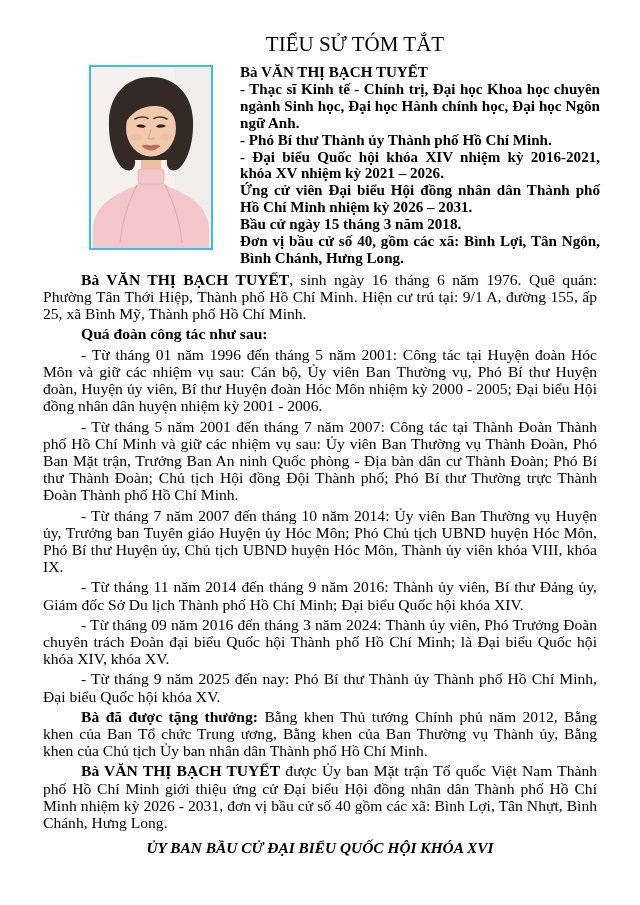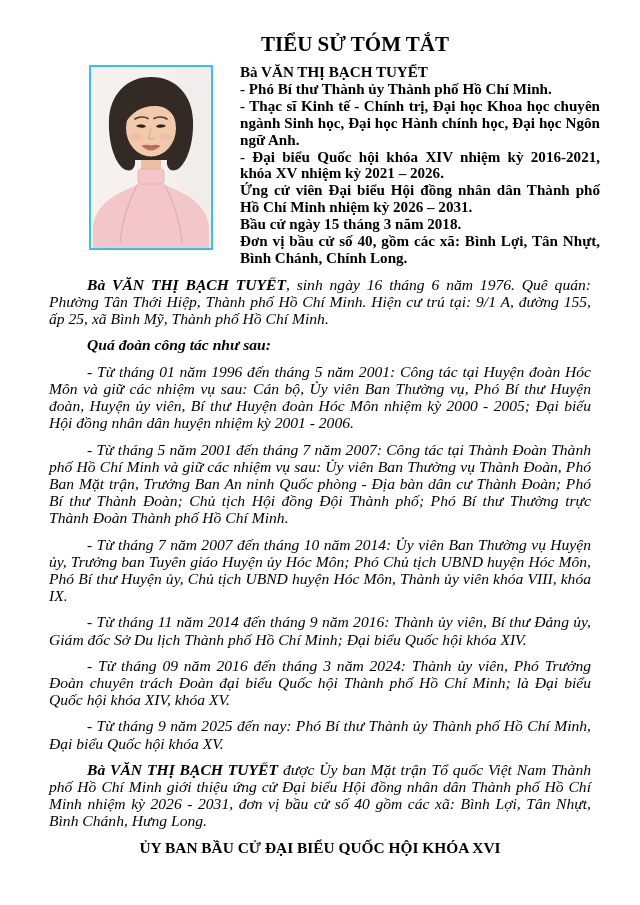--- a/index.html
+++ b/index.html
@@ -14,21 +14,21 @@
     width: 640px; height: 905px;
     padding: 31px 40px 0 40px;
     background: #ffffff;
   }
   .doc-title {
     margin: 0 0 7px 0;
     padding-left: 70px;           
     text-align: center;
     font-size: 21px;
     line-height: 26px;
-    font-weight: bold;
+    font-weight: normal;
     white-space: nowrap;
   }
   .top-section { display: flex; align-items: flex-start; }
   .photo-frame {
     flex: none;
     width: 120px; height: 181px;
     border: 2px solid #38c0e8;
     margin: 1px 27px 0 49px;
     background: #f4f1ee;
   }
@@ -40,29 +40,29 @@
     line-height: 16.9px;
     text-align: justify;
   }
   .info-col .info-item { margin: 0; }
   .body-section {
     margin-top: 4px;
     font-size: 15.6px;
     line-height: 17.2px;
     text-align: justify;
   }
-  .body-section p { margin: 9px; text-indent: 38px; font-style: italic; }
+  .body-section p { margin: 3px; text-indent: 38px; }
   .lead { font-weight: bold; }
   .footer {
     text-align: center;
     font-weight: bold;
     font-size: 15.4px;
     line-height: 17.6px;
   }
-  .footer div { margin: 8px; }
+  .footer div { margin: 8px; font-style: italic; }
 </style>
 </head>
 <body>
 
 <div class="page">
 
   <h1 class="doc-title">TIỂU SỬ TÓM TẮT</h1>
 
   <div class="top-section">
 
@@ -97,38 +97,39 @@
         <ellipse cx="45" cy="70" rx="6" ry="3.5" fill="#eaa9a0" opacity="0.35"></ellipse>
         <ellipse cx="75" cy="70" rx="6" ry="3.5" fill="#eaa9a0" opacity="0.35"></ellipse>
 
         <path d="M51,79 C54,77.4 58,77.7 60,78.5 C62,77.7 66,77.4 69,79 C66,82.6 62,83.6 60,83.6 C58,83.6 54,82.6 51,79 Z" fill="#c46f66"></path>
         <path d="M51,79 C56,80.1 64,80.1 69,79" stroke="#a85a52" stroke-width="0.7" fill="none"></path>
       </svg>
     </div>
 
     <div class="info-col">
       <div class="info-item">Bà VĂN THỊ BẠCH TUYẾT</div>
+      <div class="info-item">- Thạc sĩ Kinh tế - Chính trị, Đại học Khoa học chuyên ngành Sinh học, Đại học Hành chính học, Đại học Ngôn ngữ Anh.</div>
       <div class="info-item">- Phó Bí thư Thành ủy Thành phố Hồ Chí Minh.</div>
-      <div class="info-item">- Thạc sĩ Kinh tế - Chính trị, Đại học Khoa học chuyên ngành Sinh học, Đại học Hành chính học, Đại học Ngôn ngữ Anh.</div>
       <div class="info-item">- Đại biểu Quốc hội khóa XIV nhiệm kỳ 2016-2021, khóa XV nhiệm kỳ 2021 – 2026.</div>
       <div class="info-item">Ứng cử viên Đại biểu Hội đồng nhân dân Thành phố Hồ Chí Minh nhiệm kỳ 2026 – 2031.</div>
       <div class="info-item">Bầu cử ngày 15 tháng 3 năm 2018.</div>
-      <div class="info-item">Đơn vị bầu cử số 40, gồm các xã: Bình Lợi, Tân Nhựt, Bình Chánh, Chính Long.</div>
+      <div class="info-item">Đơn vị bầu cử số 40, gồm các xã: Bình Lợi, Tân Ngôn, Bình Chánh, Hưng Long.</div>
     </div>
   </div>
 
   <div class="body-section">
     <p><span class="lead">Bà VĂN THỊ BẠCH TUYẾT</span><span>, sinh ngày 16 tháng 6 năm 1976. Quê quán: Phường Tân Thới Hiệp, Thành phố Hồ Chí Minh. Hiện cư trú tại: 9/1 A, đường 155, ấp 25, xã Bình Mỹ, Thành phố Hồ Chí Minh.</span></p>
     <p><span class="lead">Quá đoàn công tác như sau:</span><span></span></p>
     <p><span class="lead"></span><span>- Từ tháng 01 năm 1996 đến tháng 5 năm 2001: Công tác tại Huyện đoàn Hóc Môn và giữ các nhiệm vụ sau: Cán bộ, Ủy viên Ban Thường vụ, Phó Bí thư Huyện đoàn, Huyện ủy viên, Bí thư Huyện đoàn Hóc Môn nhiệm kỳ 2000 - 2005; Đại biểu Hội đồng nhân dân huyện nhiệm kỳ 2001 - 2006.</span></p>
     <p><span class="lead"></span><span>- Từ tháng 5 năm 2001 đến tháng 7 năm 2007: Công tác tại Thành Đoàn Thành phố Hồ Chí Minh và giữ các nhiệm vụ sau: Ủy viên Ban Thường vụ Thành Đoàn, Phó Ban Mặt trận, Trưởng Ban An ninh Quốc phòng - Địa bàn dân cư Thành Đoàn; Phó Bí thư Thành Đoàn; Chủ tịch Hội đồng Đội Thành phố; Phó Bí thư Thường trực Thành Đoàn Thành phố Hồ Chí Minh.</span></p>
     <p><span class="lead"></span><span>- Từ tháng 7 năm 2007 đến tháng 10 năm 2014: Ủy viên Ban Thường vụ Huyện ủy, Trưởng ban Tuyên giáo Huyện ủy Hóc Môn; Phó Chủ tịch UBND huyện Hóc Môn, Phó Bí thư Huyện ủy, Chủ tịch UBND huyện Hóc Môn, Thành ủy viên khóa VIII, khóa IX.</span></p>
     <p><span class="lead"></span><span>- Từ tháng 11 năm 2014 đến tháng 9 năm 2016: Thành ủy viên, Bí thư Đảng ủy, Giám đốc Sở Du lịch Thành phố Hồ Chí Minh; Đại biểu Quốc hội khóa XIV.</span></p>
     <p><span class="lead"></span><span>- Từ tháng 09 năm 2016 đến tháng 3 năm 2024: Thành ủy viên, Phó Trưởng Đoàn chuyên trách Đoàn đại biểu Quốc hội Thành phố Hồ Chí Minh; là Đại biểu Quốc hội khóa XIV, khóa XV.</span></p>
     <p><span class="lead"></span><span>- Từ tháng 9 năm 2025 đến nay: Phó Bí thư Thành ủy Thành phố Hồ Chí Minh, Đại biểu Quốc hội khóa XV.</span></p>
+    <p><span class="lead">Bà đã được tặng thưởng:</span><span> Bằng khen Thủ tướng Chính phủ năm 2012, Bằng khen của Ban Tổ chức Trung ương, Bằng khen của Ban Thường vụ Thành ủy, Bằng khen của Chủ tịch Ủy ban nhân dân Thành phố Hồ Chí Minh.</span></p>
     <p><span class="lead">Bà VĂN THỊ BẠCH TUYẾT</span><span> được Ủy ban Mặt trận Tổ quốc Việt Nam Thành phố Hồ Chí Minh giới thiệu ứng cử Đại biểu Hội đồng nhân dân Thành phố Hồ Chí Minh nhiệm kỳ 2026 - 2031, đơn vị bầu cử số 40 gồm các xã: Bình Lợi, Tân Nhựt, Bình Chánh, Hưng Long.</span></p>
   </div>
 
   <div class="footer">
     <div>ỦY BAN BẦU CỬ ĐẠI BIỂU QUỐC HỘI KHÓA XVI</div>
   </div>
 
 </div>
 
 </body></html>

